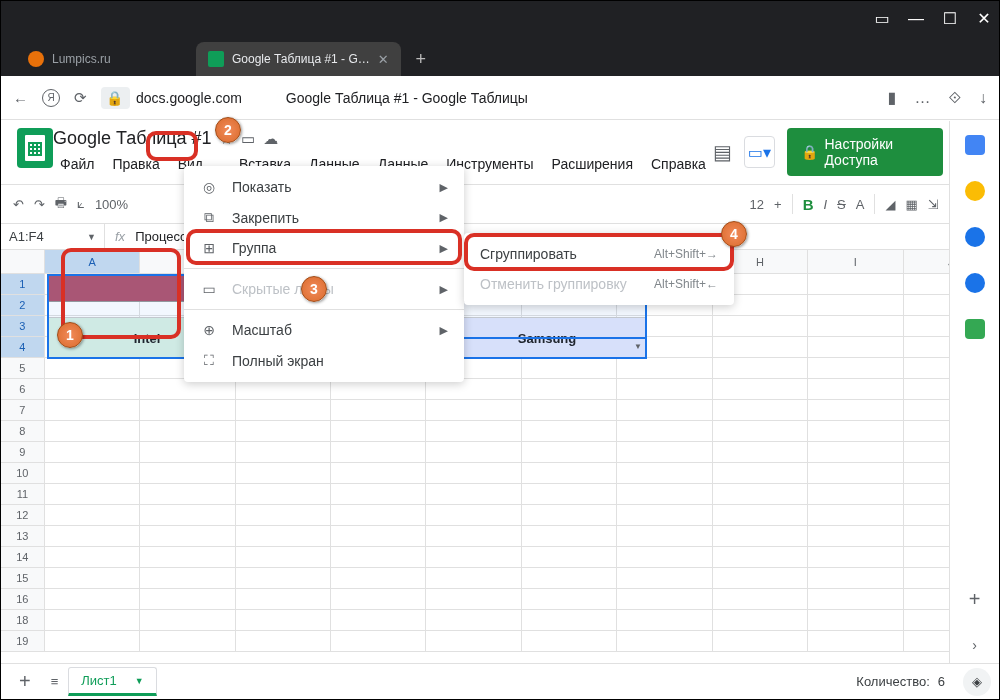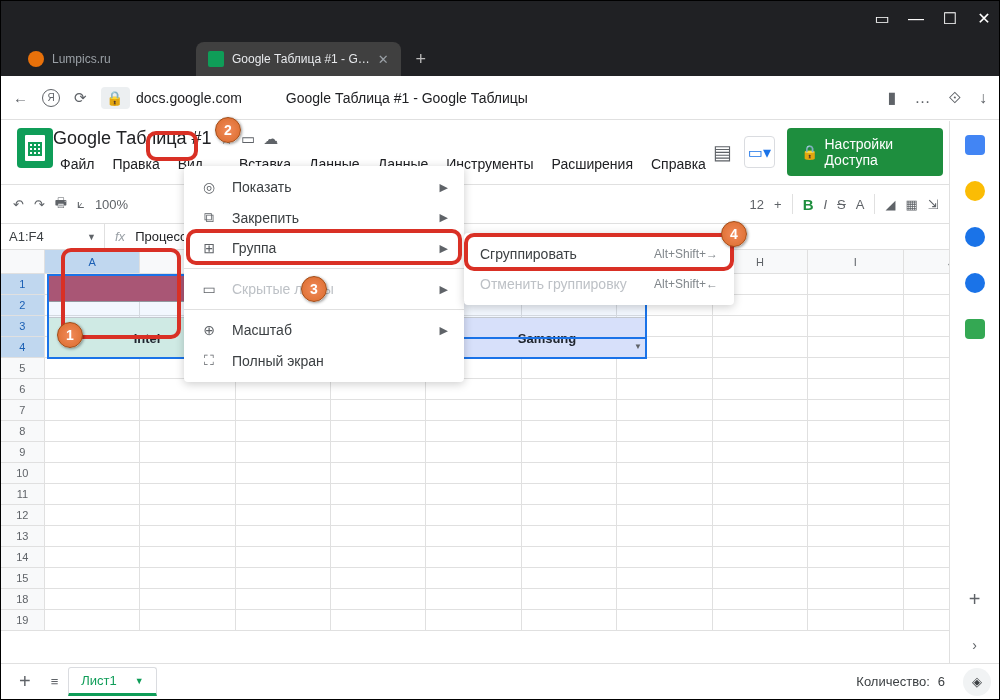--- a/index.html
+++ b/index.html
@@ -380,20 +380,33 @@
         <div class="cell"></div>
         <div class="cell"></div>
         <div class="cell"></div>
         <div class="cell"></div>
         <div class="cell"></div>
         <div class="cell"></div>
         <div class="cell"></div>
         <div class="cell"></div>
       </div>
       <div class="row">
+        <div class="row-h ">16</div>
+        <div class="cell"></div>
+        <div class="cell"></div>
+        <div class="cell"></div>
+        <div class="cell"></div>
+        <div class="cell"></div>
+        <div class="cell"></div>
+        <div class="cell"></div>
+        <div class="cell"></div>
+        <div class="cell"></div>
+        <div class="cell"></div>
+      </div>
+      <div class="row">
         <div class="row-h ">18</div>
         <div class="cell"></div>
         <div class="cell"></div>
         <div class="cell"></div>
         <div class="cell"></div>
         <div class="cell"></div>
         <div class="cell"></div>
         <div class="cell"></div>
         <div class="cell"></div>
         <div class="cell"></div>

